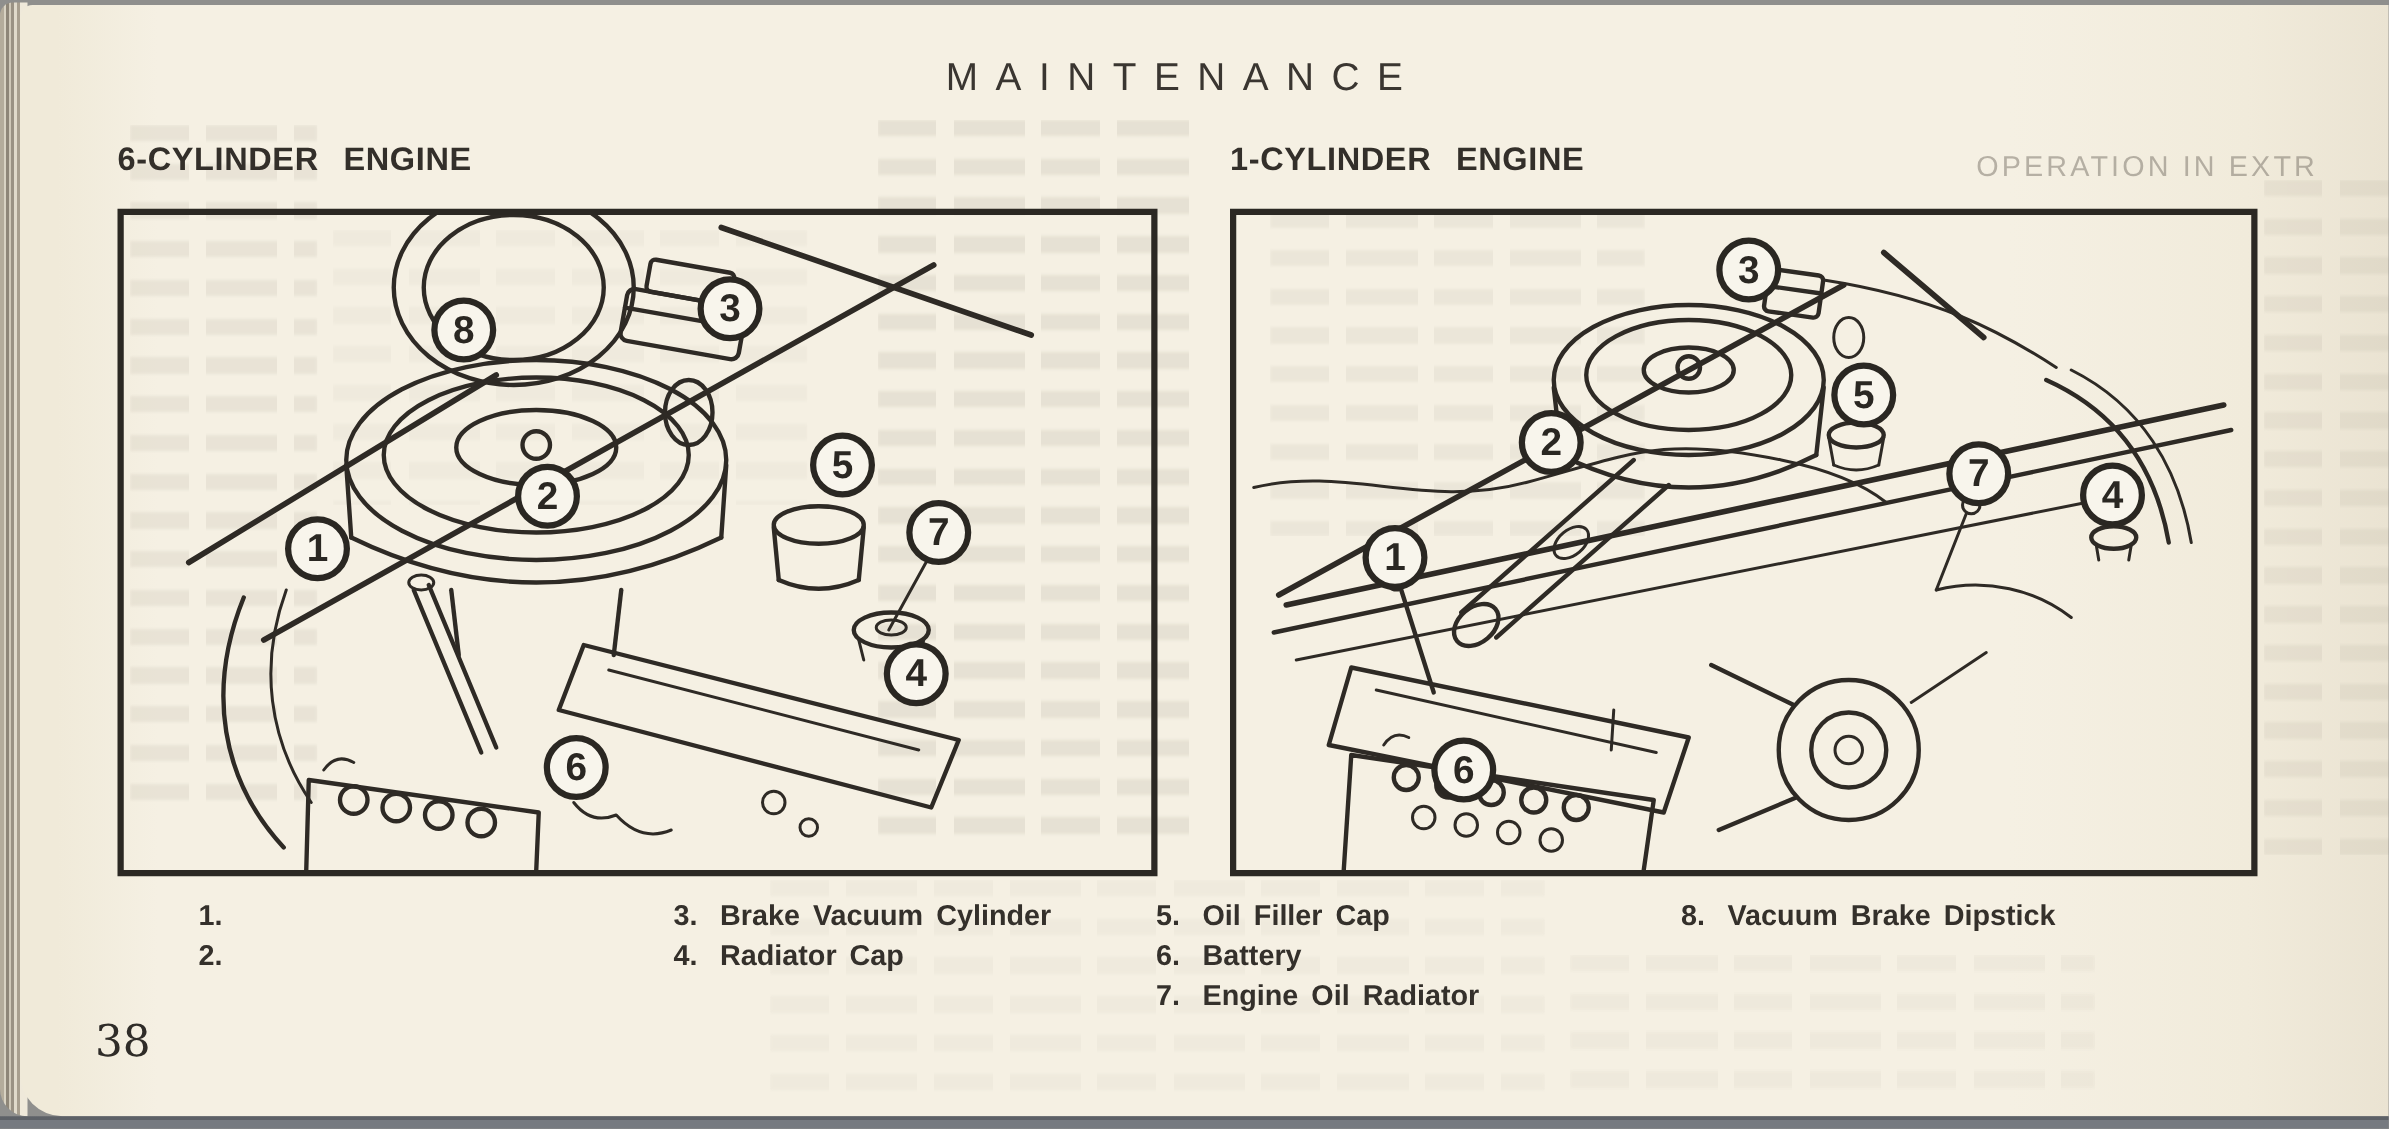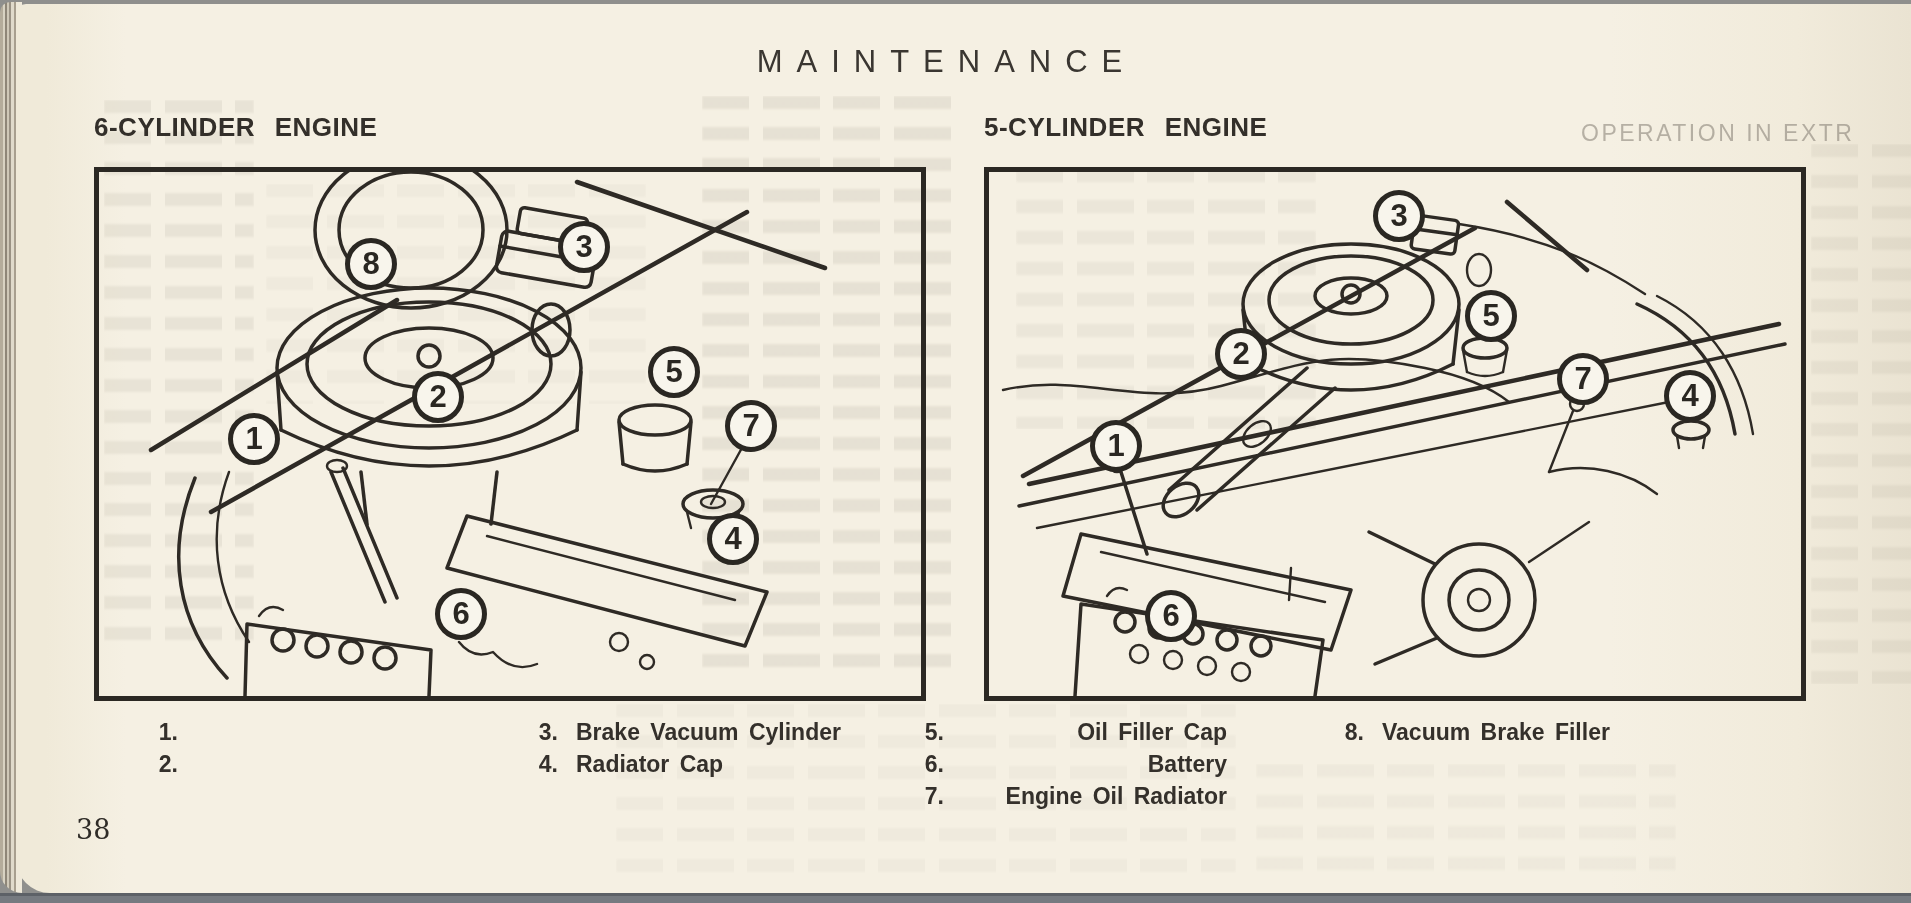--- a/index.html
+++ b/index.html
@@ -68,26 +68,26 @@
     position:absolute;width:42px;height:42px;border-radius:50%;
     border:5px solid #2a2722;background:#f8f5ec;color:#2a2722;
     font-size:31px;font-weight:bold;line-height:42px;text-align:center;
   }
   .legend-col{position:absolute;top:712px;}
   .li{display:flex;line-height:32px;color:#34302b;font-weight:bold;font-size:23px;word-spacing:4px;}
   .li .num{width:30px;text-align:right;flex:none;}
   .li .txt{margin-left:18px;}
   .col-0{left:132px;} .col-0 .txt{width:225px;}
   .col-1{left:512px;} .col-1 .txt{width:295px;}
-  .col-2{left:898px;} .col-2 .txt{width:265px;text-align:right;}
+  .col-2{left:898px;} .col-2 .txt{width:265px;}
   .col-3{left:1318px;}.col-3 .txt{width:280px;}
   .page-number{
     position:absolute;left:60px;top:810px;
     font-family:"DejaVu Serif","Liberation Serif",serif;
-    font-size:27px;color:#2f2c28;
+    font-size:35px;color:#2f2c28;
   }
   .art{stroke:#2e2a25;fill:none;stroke-width:3.5;stroke-linecap:round;stroke-linejoin:round;}
   .art .thin{stroke-width:2.4;}
   .art .thick{stroke-width:4.5;}
 </style>
 </head>
 <body>
 
 <div class="edge-stack"></div>
 
@@ -98,21 +98,21 @@
   <div class="ghost g-inbox-l"></div>
   <div class="ghost g-inbox-r"></div>
   <div class="ghost g-rightcol"></div>
   <div class="ghost g-botmid"></div>
   <div class="ghost g-botright"></div>
   <div class="ghost-frag">OPERATION IN EXTR</div>
 
   <div class="page-title">MAINTENANCE</div>
 
   <div class="sec-heading left">6-CYLINDER ENGINE</div>
-  <div class="sec-heading right">5-CYLINDER ENGINE</div>
+  <div class="sec-heading right">1-CYLINDER ENGINE</div>
 
   <div class="diagram-box left">
     <svg width="822" height="524" viewBox="0 0 822 524">
       <g class="art">
 
         <path class="thick" d="M52,278 L298,128"></path>
         <path class="thick" d="M112,340 L648,40"></path>
         <path class="thick" d="M478,10 L726,96"></path>
 
         <ellipse cx="312" cy="58" rx="96" ry="78"></ellipse>
@@ -289,20 +289,20 @@
         <span class="txt">Battery</span>
       </div>
       <div class="li">
         <span class="num">7.</span>
         <span class="txt">Engine Oil Radiator</span>
       </div>
     </div>
   <div class="legend-col col-3">
       <div class="li">
         <span class="num">8.</span>
-        <span class="txt">Vacuum Brake Filler</span>
+        <span class="txt">Vacuum Brake Dipstick</span>
       </div>
     </div>
 
   <div class="page-number">38</div>
 </div>
 
 <div class="bottom-strip"></div>
 
 </body></html>

